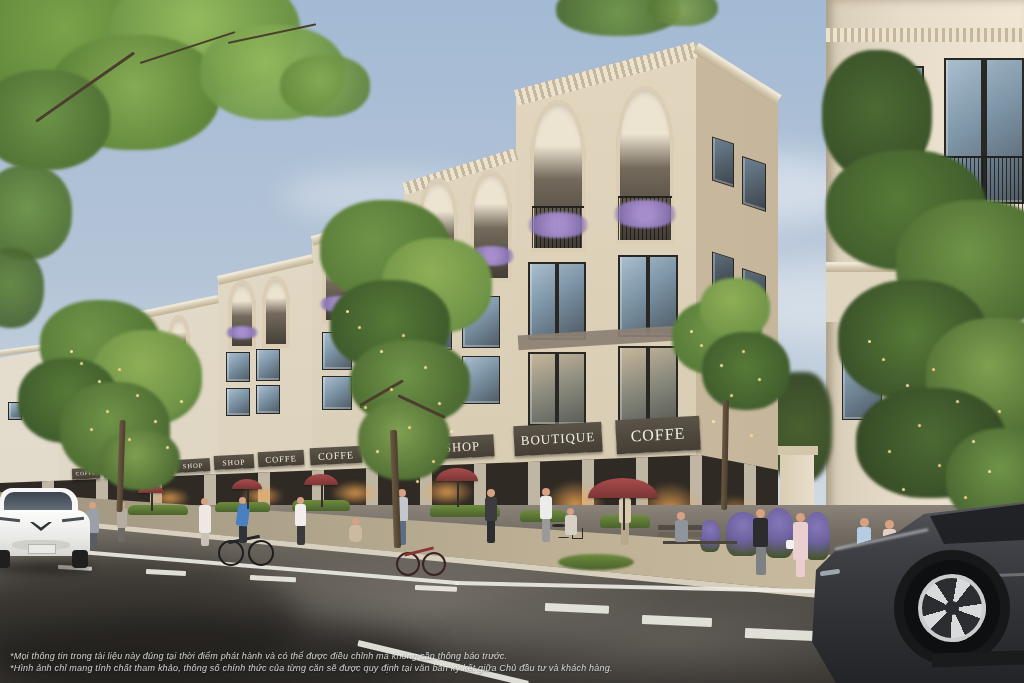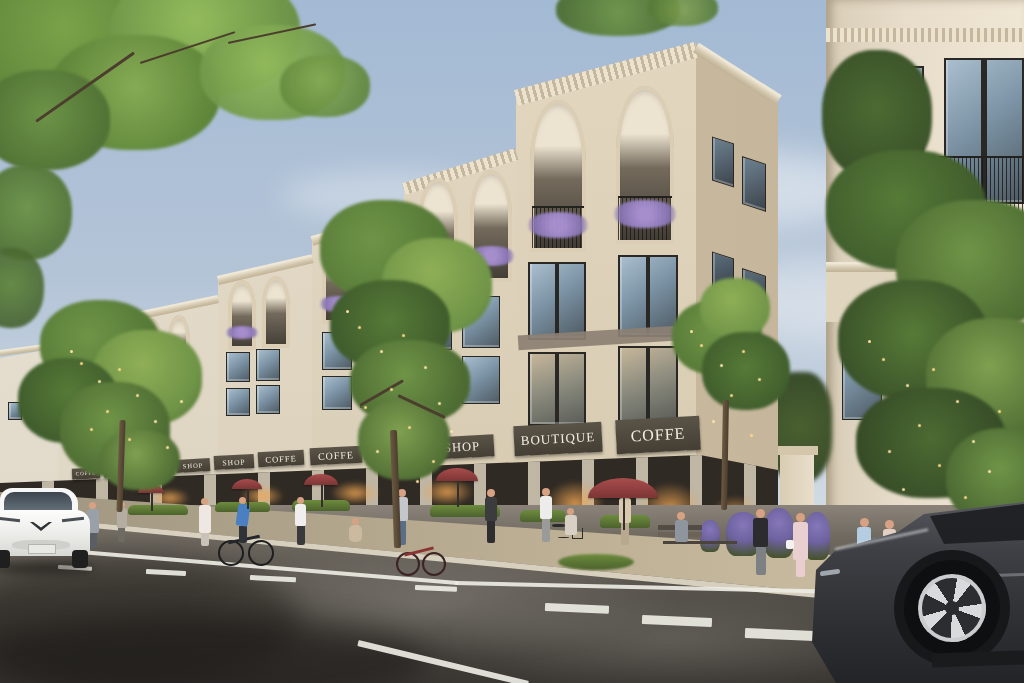--- a/index.html
+++ b/index.html
@@ -406,14 +406,16 @@
   <div class="canopy" style="left:-20px;top:70px;width:130px;height:100px;background:radial-gradient(circle at 50% 45%,#6c9347,#4f7034 80%);"></div>
   <div class="canopy" style="left:280px;top:55px;width:90px;height:62px;background:radial-gradient(circle at 45% 40%,#86ab55,#5d8438 80%);opacity:.9;"></div>
   <div class="canopy" style="left:-18px;top:165px;width:90px;height:95px;background:radial-gradient(circle at 50% 45%,#6c9347,#4f7034 80%);opacity:.95;"></div>
   <div class="canopy" style="left:-22px;top:248px;width:66px;height:80px;background:radial-gradient(circle at 50% 45%,#5d8438,#44602f 82%);opacity:.9;"></div>
   <div class="branch" style="left:36px;top:120px;width:120px;transform:rotate(-35deg);height:3px;"></div>
   <div class="branch" style="left:140px;top:62px;width:100px;transform:rotate(-18deg);height:2px;"></div>
   <div class="branch" style="left:228px;top:42px;width:90px;transform:rotate(-12deg);height:2px;"></div>
   <div class="canopy" style="left:556px;top:-16px;width:124px;height:52px;background:radial-gradient(circle at 50% 55%,#6c9347,#4f7034 80%);opacity:.95;"></div>
   <div class="canopy" style="left:648px;top:-10px;width:70px;height:36px;background:radial-gradient(circle at 50% 55%,#7fa050,#567a37 82%);opacity:.9;"></div>
 
+  <div class="txt" style="left:10px;top:651px;">*Mọi thông tin trong tài liệu này đúng tại thời điểm phát hành và có thể được điều chỉnh mà không cần thông báo trước.</div>
+  <div class="txt" style="left:10px;top:663px;">*Hình ảnh chỉ mang tính chất tham khảo, thông số chính thức của từng căn sẽ được quy định tại văn bản ký kết giữa Chủ đầu tư và khách hàng.</div>
 
 </div>
 
 </body></html>

